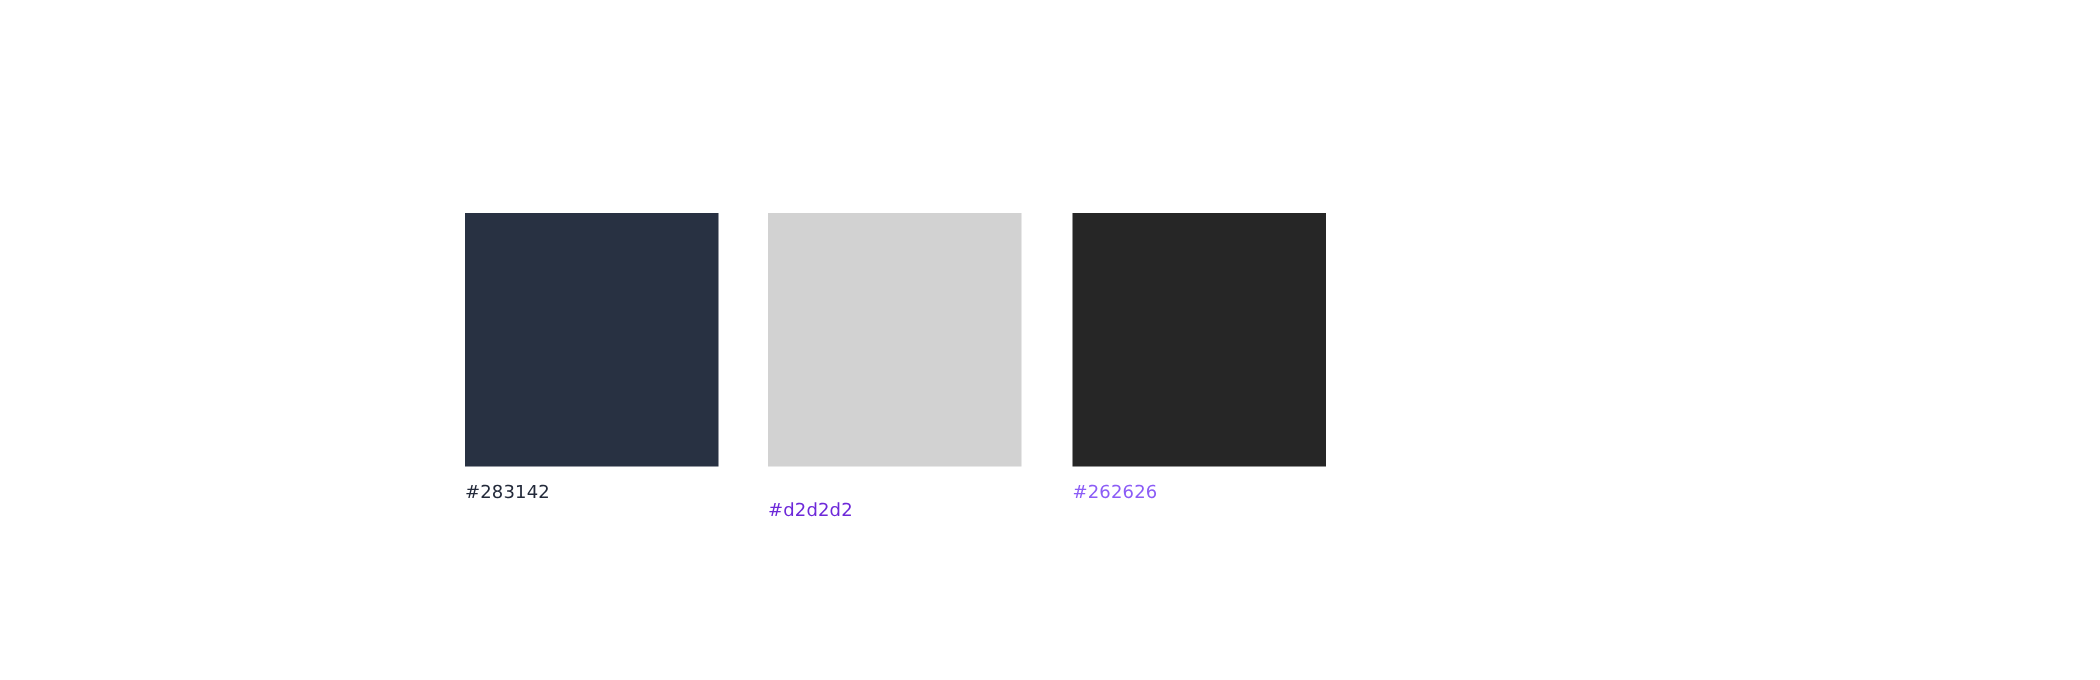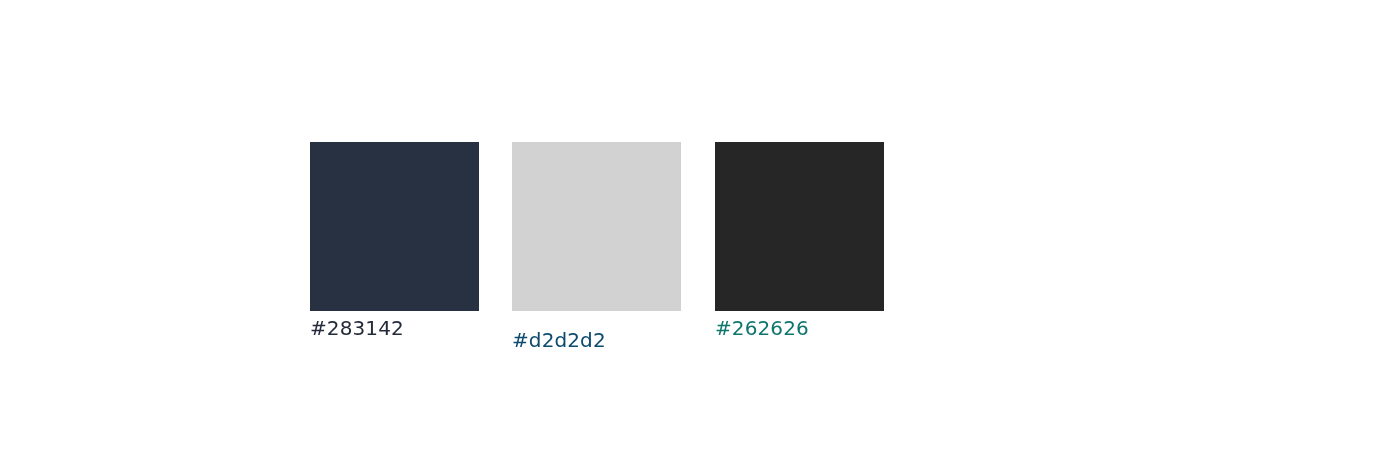--- a/index.html
+++ b/index.html
@@ -31,21 +31,21 @@
   .swatch-chip {
     width: 169px;
     height: 169px;
     display: block;
   }
 
   .swatch-label {
     display: block;
     margin-top: 6px;
     font-family: "DejaVu Sans", "Liberation Sans", sans-serif;
-    font-size: 20px;
+    font-size: 12px;
     line-height: 22px;
     letter-spacing: 0.1px;
     color: #232a3a;
     white-space: nowrap;
   }
 
   
   .col-0 { left: 310px; }
   .col-1 { left: 512px; }
   .col-2 { left: 715px; }
@@ -56,22 +56,22 @@
 
 <div id="palette-board" style="background-color: rgb(255, 255, 255);">
 
   <div class="swatch-group col-0">
     <span class="swatch-chip" style="background-color: rgb(40, 49, 66);"></span>
     <span class="swatch-label" style="color: rgb(35, 42, 58);">#283142</span>
   </div>
 
   <div class="swatch-group col-1">
     <span class="swatch-chip" style="background-color: rgb(210, 210, 210);"></span>
-    <span class="swatch-label" style="color: #0c4a6e; margin-top: 18px;">#d2d2d2</span>
+    <span class="swatch-label" style="color: #6d28d9; margin-top: 18px;">#d2d2d2</span>
   </div>
 
   <div class="swatch-group col-2">
     <span class="swatch-chip" style="background-color: rgb(38, 38, 38);"></span>
-    <span class="swatch-label" style="color: #0f766e;">#262626</span>
+    <span class="swatch-label" style="color: #8b5cf6;">#262626</span>
   </div>
 
 
 </div>
 
 </body></html>

